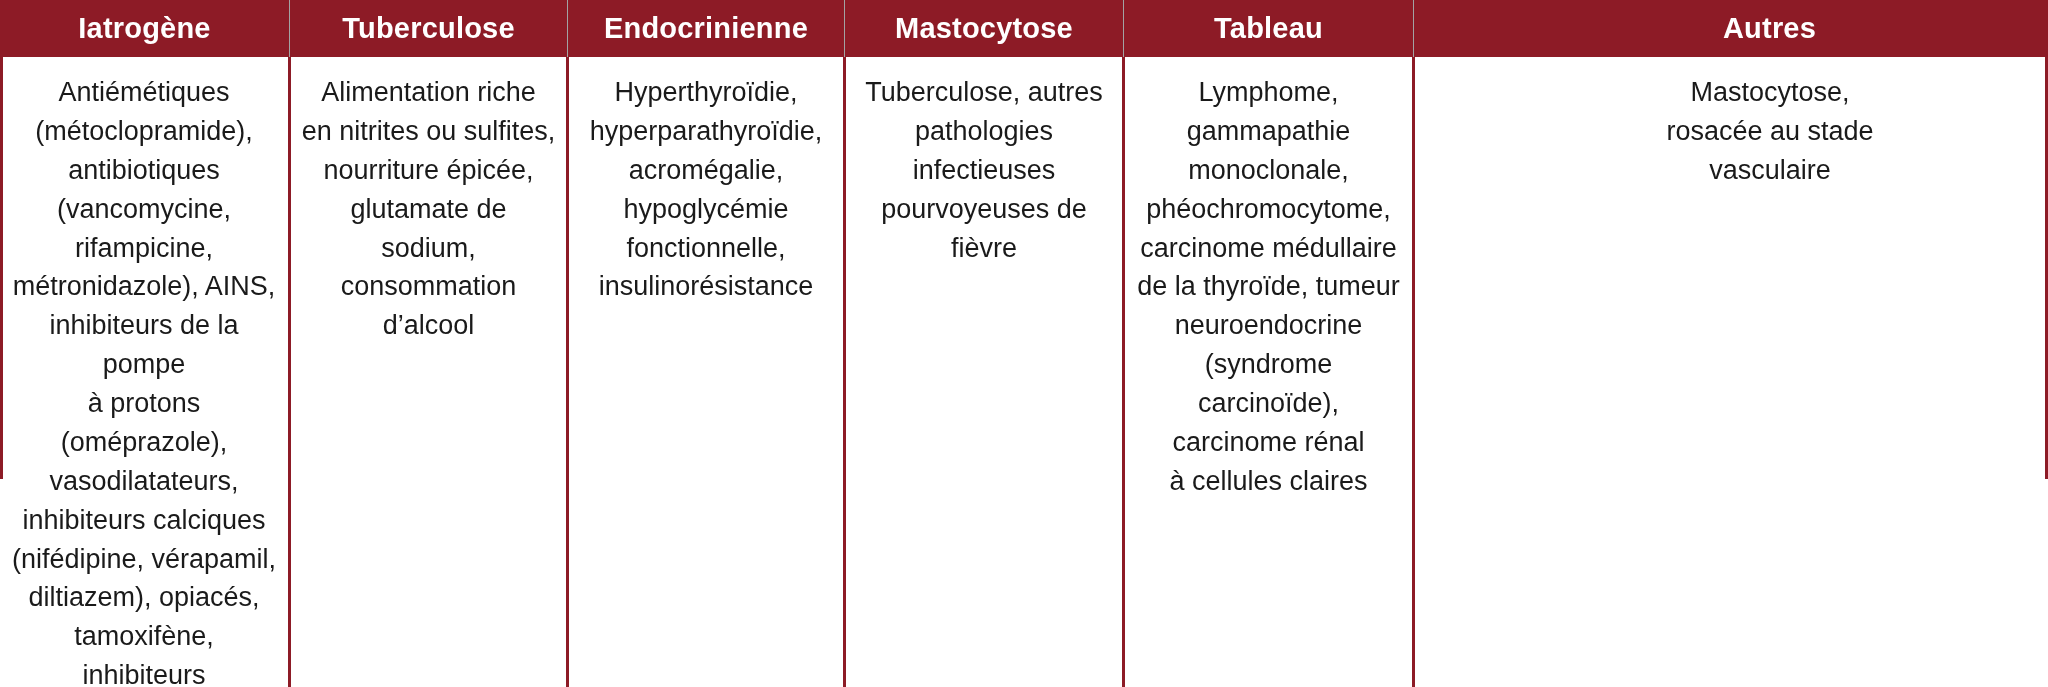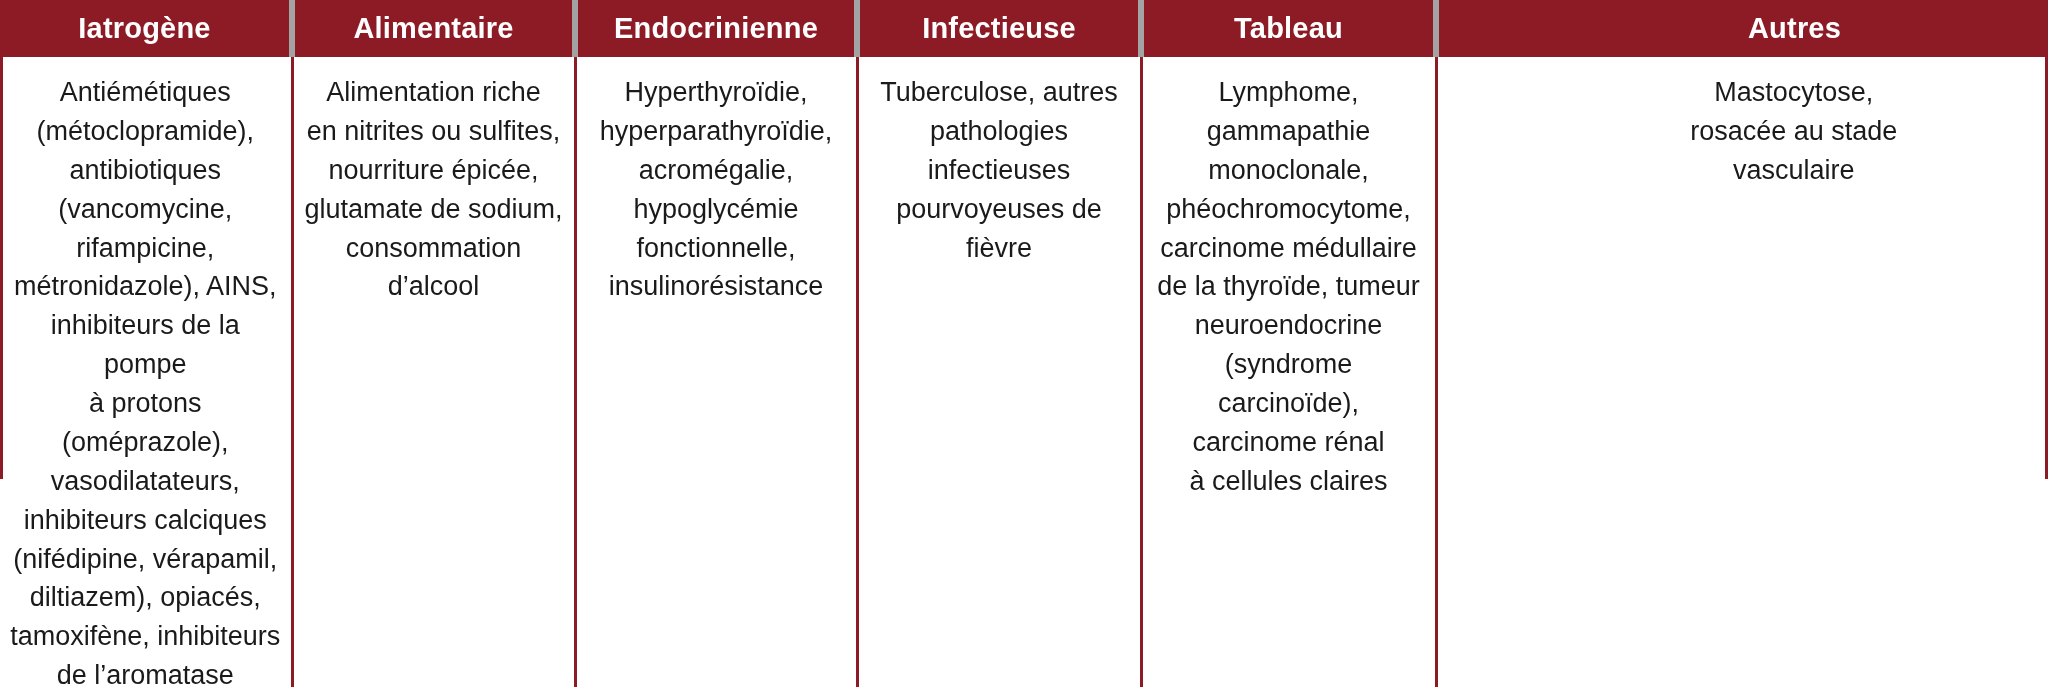--- a/index.html
+++ b/index.html
@@ -32,21 +32,21 @@
   }
   table.etio thead th {
     background: #8d1b26;
     color: #ffffff;
     font-size: 29px;
     font-weight: bold;
     height: 57px;
     padding: 0 6px;
     text-align: center;
     vertical-align: middle;
-    border-right: 6px solid #a3a3a3;
+    border-right: 1px solid #a3a3a3;
     letter-spacing: 0.2px;
   }
   table.etio thead th:last-child {
     border-right: none;
   }
   table.etio tbody td {
     background: #ffffff;
     color: #1a1a1a;
     font-size: 27px;
     line-height: 1.44;
@@ -96,23 +96,23 @@
 </head>
 <body>
 
 <div class="page">
 
   <div class="table-wrap">
     <table class="etio">
       <thead>
         <tr>
           <th style="width:277px">Iatrogène</th>
-          <th style="width:265px">Alimentaire</th>
+          <th style="width:265px">Tuberculose</th>
           <th style="width:264px">Endocrinienne</th>
-          <th style="width:266px">Infectieuse</th>
+          <th style="width:266px">Mastocytose</th>
           <th style="width:277px">Tableau</th>
           <th style="width:699px">Autres</th>
         </tr>
       </thead>
       <tbody>
         <tr>
           <td>Antiémétiques
 (métoclopramide),
 antibiotiques
 (vancomycine,

